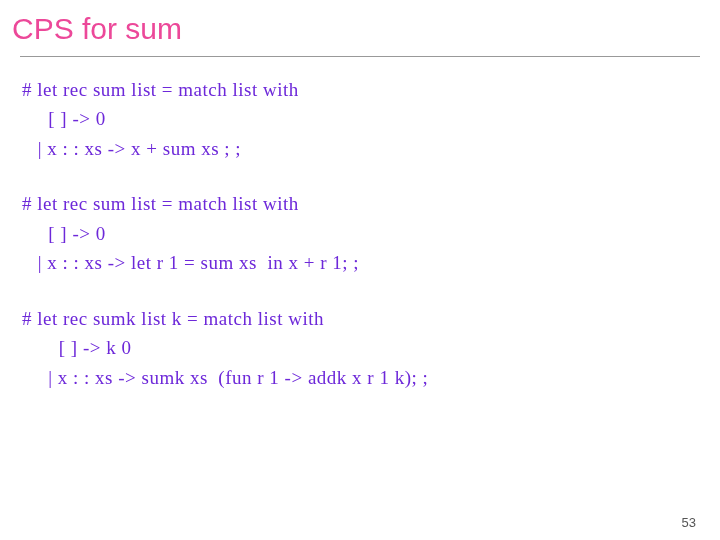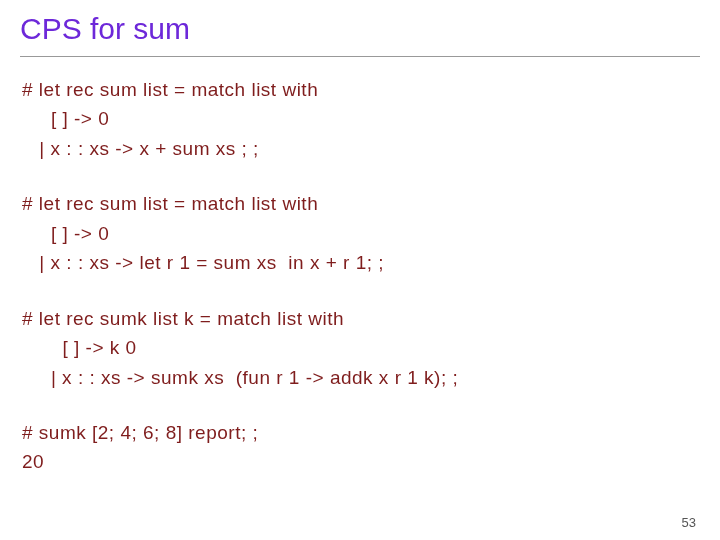--- a/index.html
+++ b/index.html
@@ -6,38 +6,38 @@
     body {
       width: 720px;
       height: 540px;
       background: #ffffff;
       font-family: Arial, Helvetica, sans-serif;
       position: relative;
       overflow: hidden;
     }
     .title {
       font-size: 30px;
-      color: #6d28d9;
-      padding: 12px 22px 6px 20px;
+      color: #ec4899;
+      padding: 12px 22px 6px 12px;
       font-weight: 400;
     }
     .divider {
       border: none;
       border-top: 1px solid #999999;
       margin: 4px 20px 0 20px;
     }
     .content {
       padding: 18px 22px 0 22px;
     }
     .codeblock {
-      font-family: Liberation Sans, sans-serif;
+      font-family: Liberation Serif, serif;
       font-size: 19px;
       line-height: 1.55;
       white-space: pre;
-      color: #7f1d1d;
+      color: #6d28d9;
       margin-bottom: 26px;
       letter-spacing: 0.5px;
     }
     .codeblock:last-child {
       margin-bottom: 0;
     }
     .pagenum {
       position: absolute;
       right: 24px;
       bottom: 10px;
@@ -56,17 +56,15 @@
 <div class="content">
   <div class="codeblock"># let rec sum list = match list with
      [ ] -&gt; 0
    | x : : xs -&gt; x + sum xs ; ;</div>
   <div class="codeblock"># let rec sum list = match list with
      [ ] -&gt; 0
    | x : : xs -&gt; let r 1 = sum xs  in x + r 1; ;</div>
   <div class="codeblock"># let rec sumk list k = match list with
        [ ] -&gt; k 0
      | x : : xs -&gt; sumk xs  (fun r 1 -&gt; addk x r 1 k); ;</div>
-  <div class="codeblock"># sumk [2; 4; 6; 8] report; ;
-20</div>
 </div>
 
 <div class="pagenum">53</div>
 
 </body></html>

